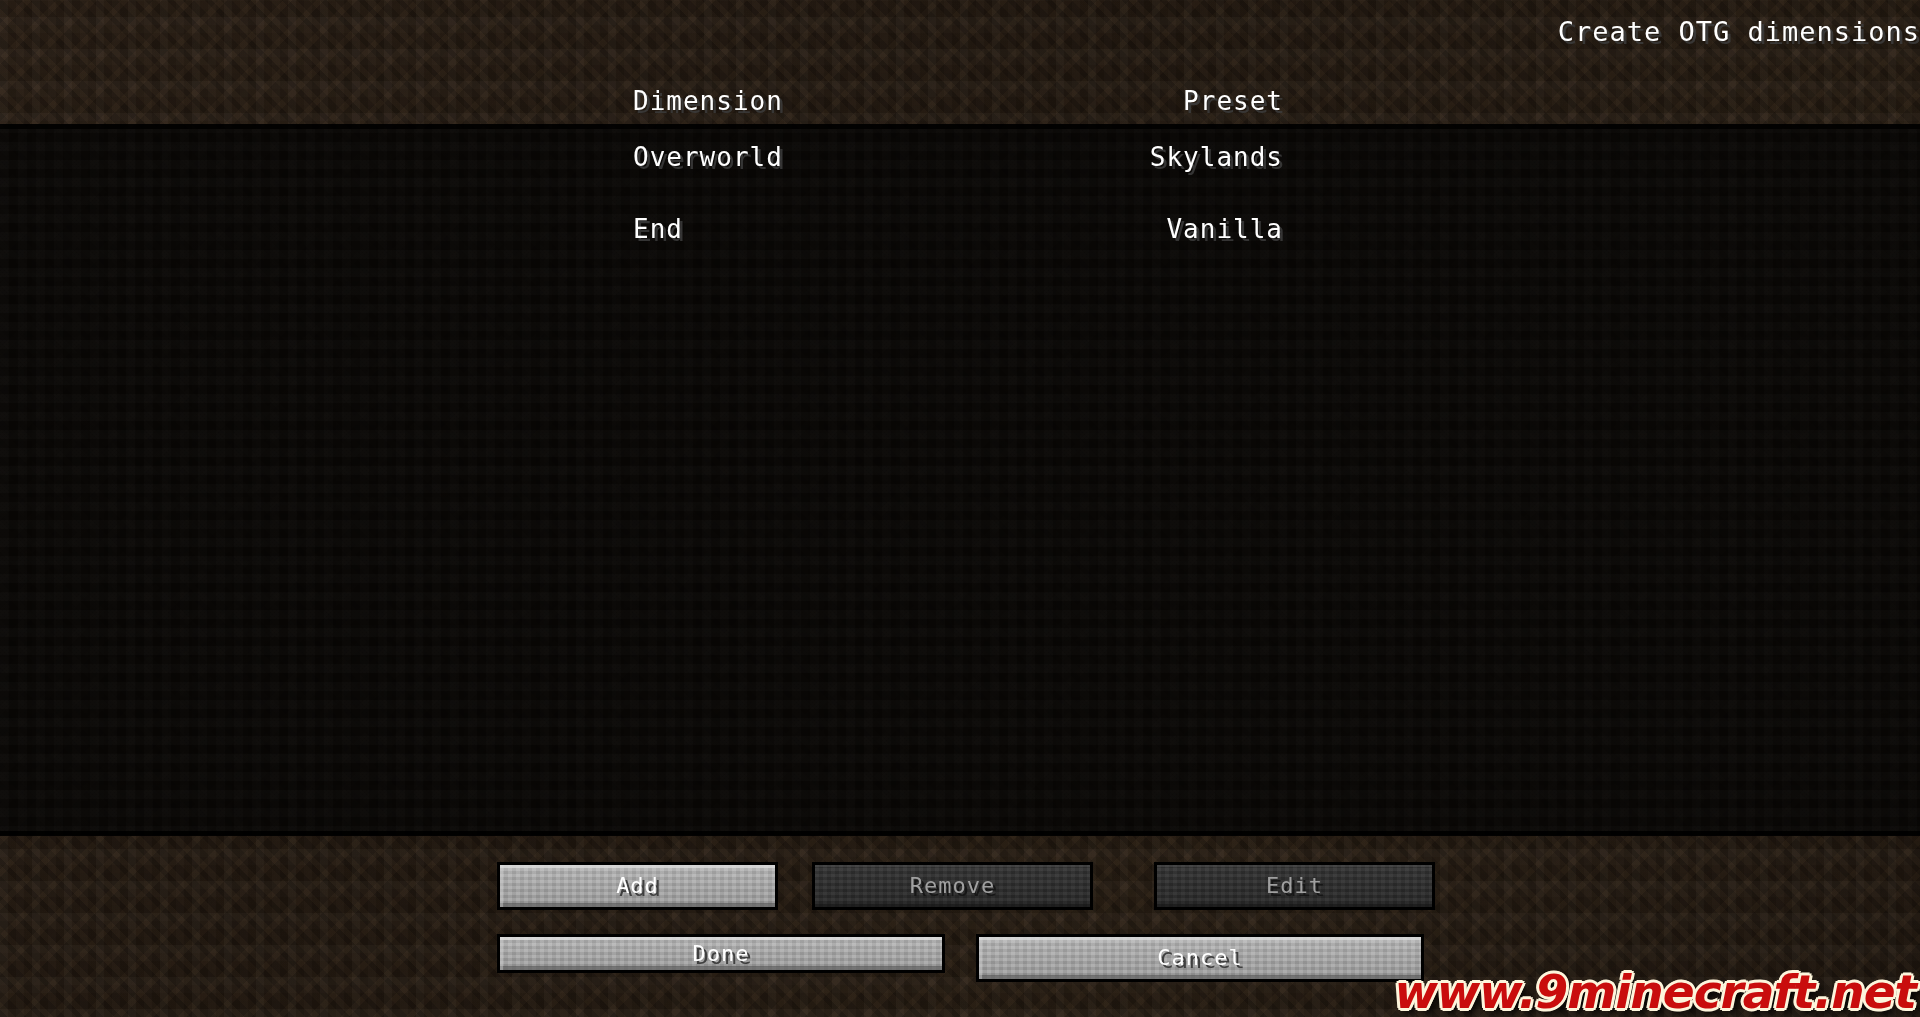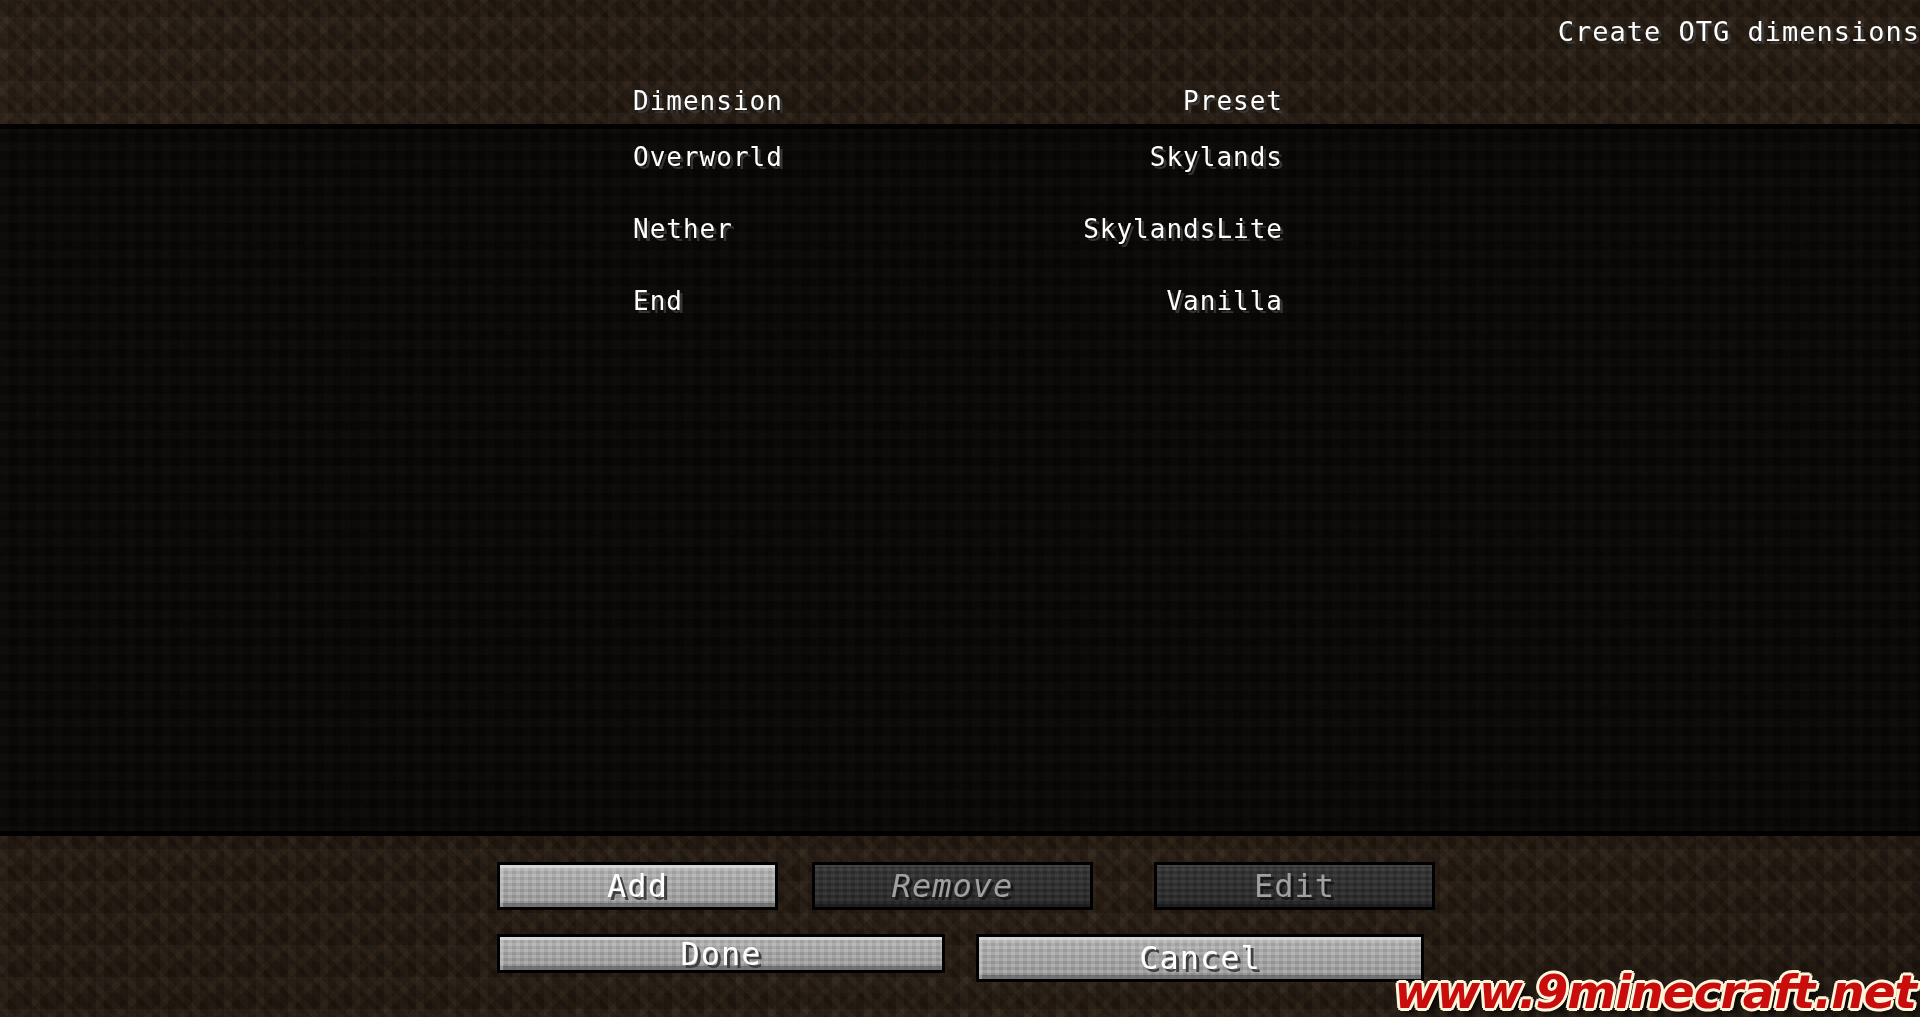--- a/index.html
+++ b/index.html
@@ -125,21 +125,21 @@
   }
 
   
   .btn {
     position: absolute;
     box-sizing: border-box;
     border: 3px solid #000;
     display: flex;
     align-items: center;
     justify-content: center;
-    font-size: 32px;
+    font-size: 22px;
     letter-spacing: 1px;
     font-family: "DejaVu Sans Mono", "Liberation Mono", monospace;
     white-space: nowrap;
     overflow: hidden;
     padding: 12px;
   }
   .btn .lbl {
     position: relative;
     z-index: 2;
     line-height: 1;
@@ -214,37 +214,33 @@
   <div class="trow header">
     <div class="cell-dim mc-text">Dimension</div>
     <div class="cell-preset mc-text">Preset</div>
   </div>
 
   <div class="trow">
     <div class="cell-dim mc-text">Overworld</div>
     <div class="cell-preset mc-text">Skylands</div>
   </div>
 
-  <div class="trow">
-    <div class="cell-dim mc-text">Nether</div>
-    <div class="cell-preset mc-text">SkylandsLite</div>
-  </div>
 
   <div class="trow">
     <div class="cell-dim mc-text">End</div>
     <div class="cell-preset mc-text">Vanilla</div>
   </div>
 
 </div>
 
 <div class="btn btn-enabled" style="left:497px; top:862px; width:281px; height:48px;">
   <span class="lbl">Add</span>
 </div>
 
-<div class="btn btn-disabled" style="left:812px; top:862px; width:281px; height:48px;font-style:italic;">
+<div class="btn btn-disabled" style="left:812px; top:862px; width:281px; height:48px;">
   <span class="lbl">Remove</span>
 </div>
 
 <div class="btn btn-disabled" style="left:1154px; top:862px; width:281px; height:48px;">
   <span class="lbl">Edit</span>
 </div>
 
 <div class="btn btn-enabled" style="left:497px; top:934px; width:448px; height:39px;">
   <span class="lbl">Done</span>
 </div>

